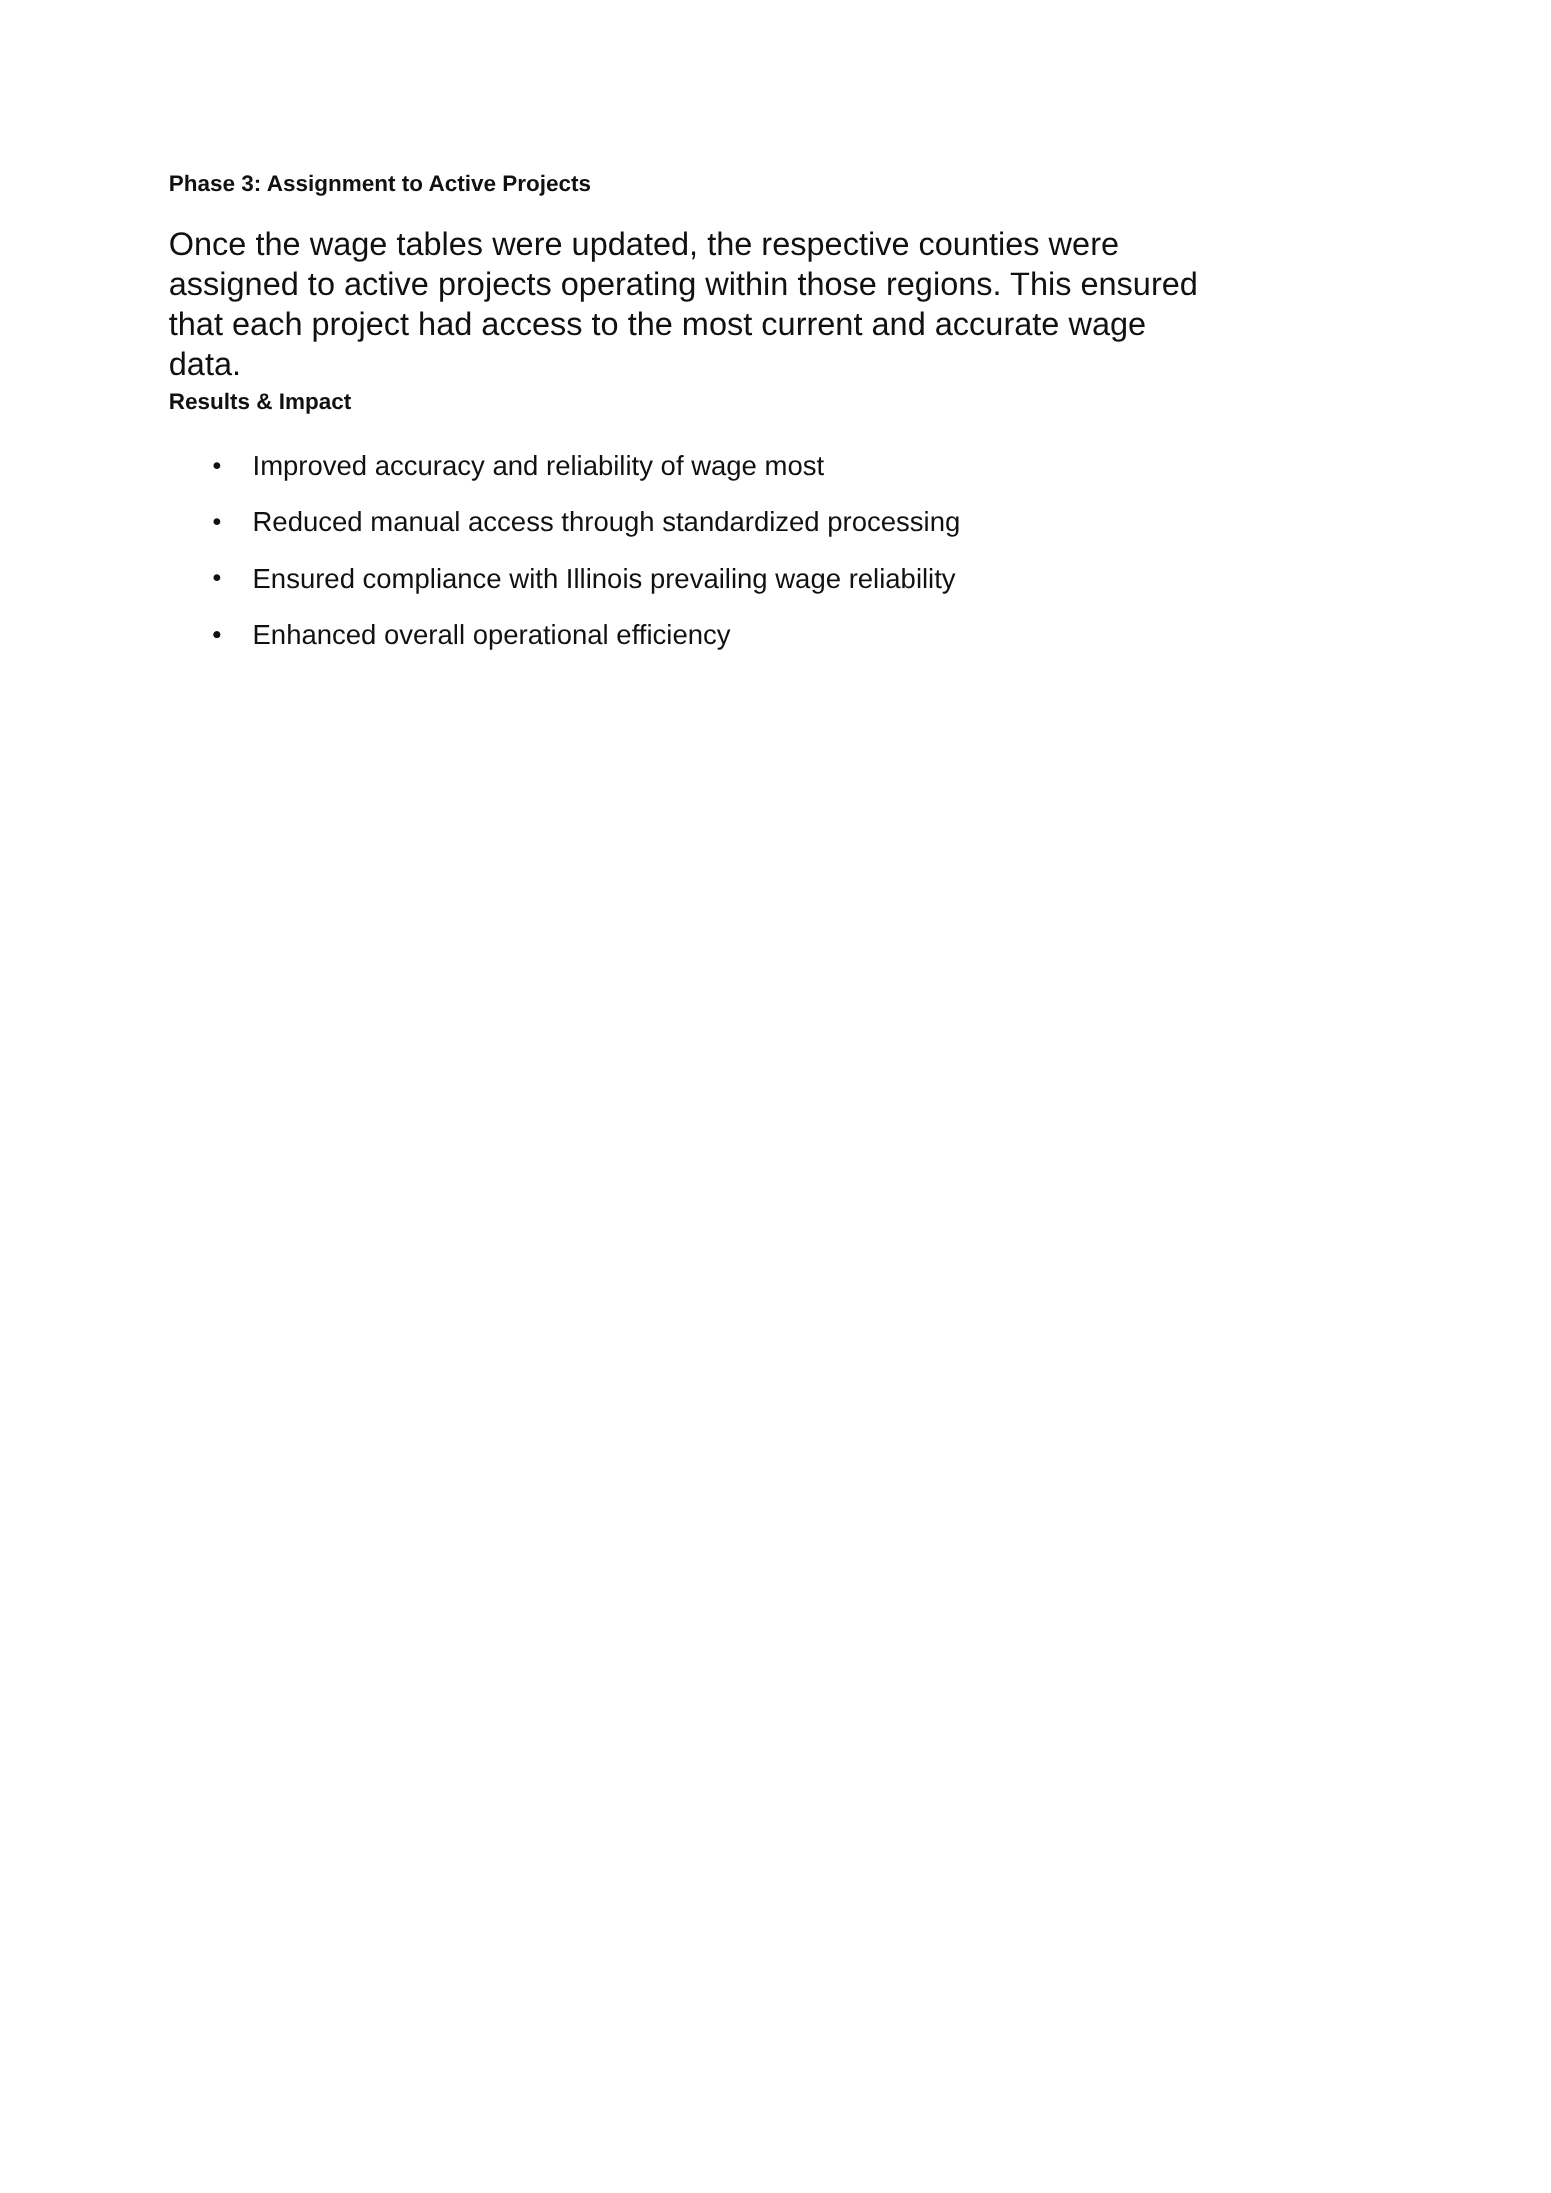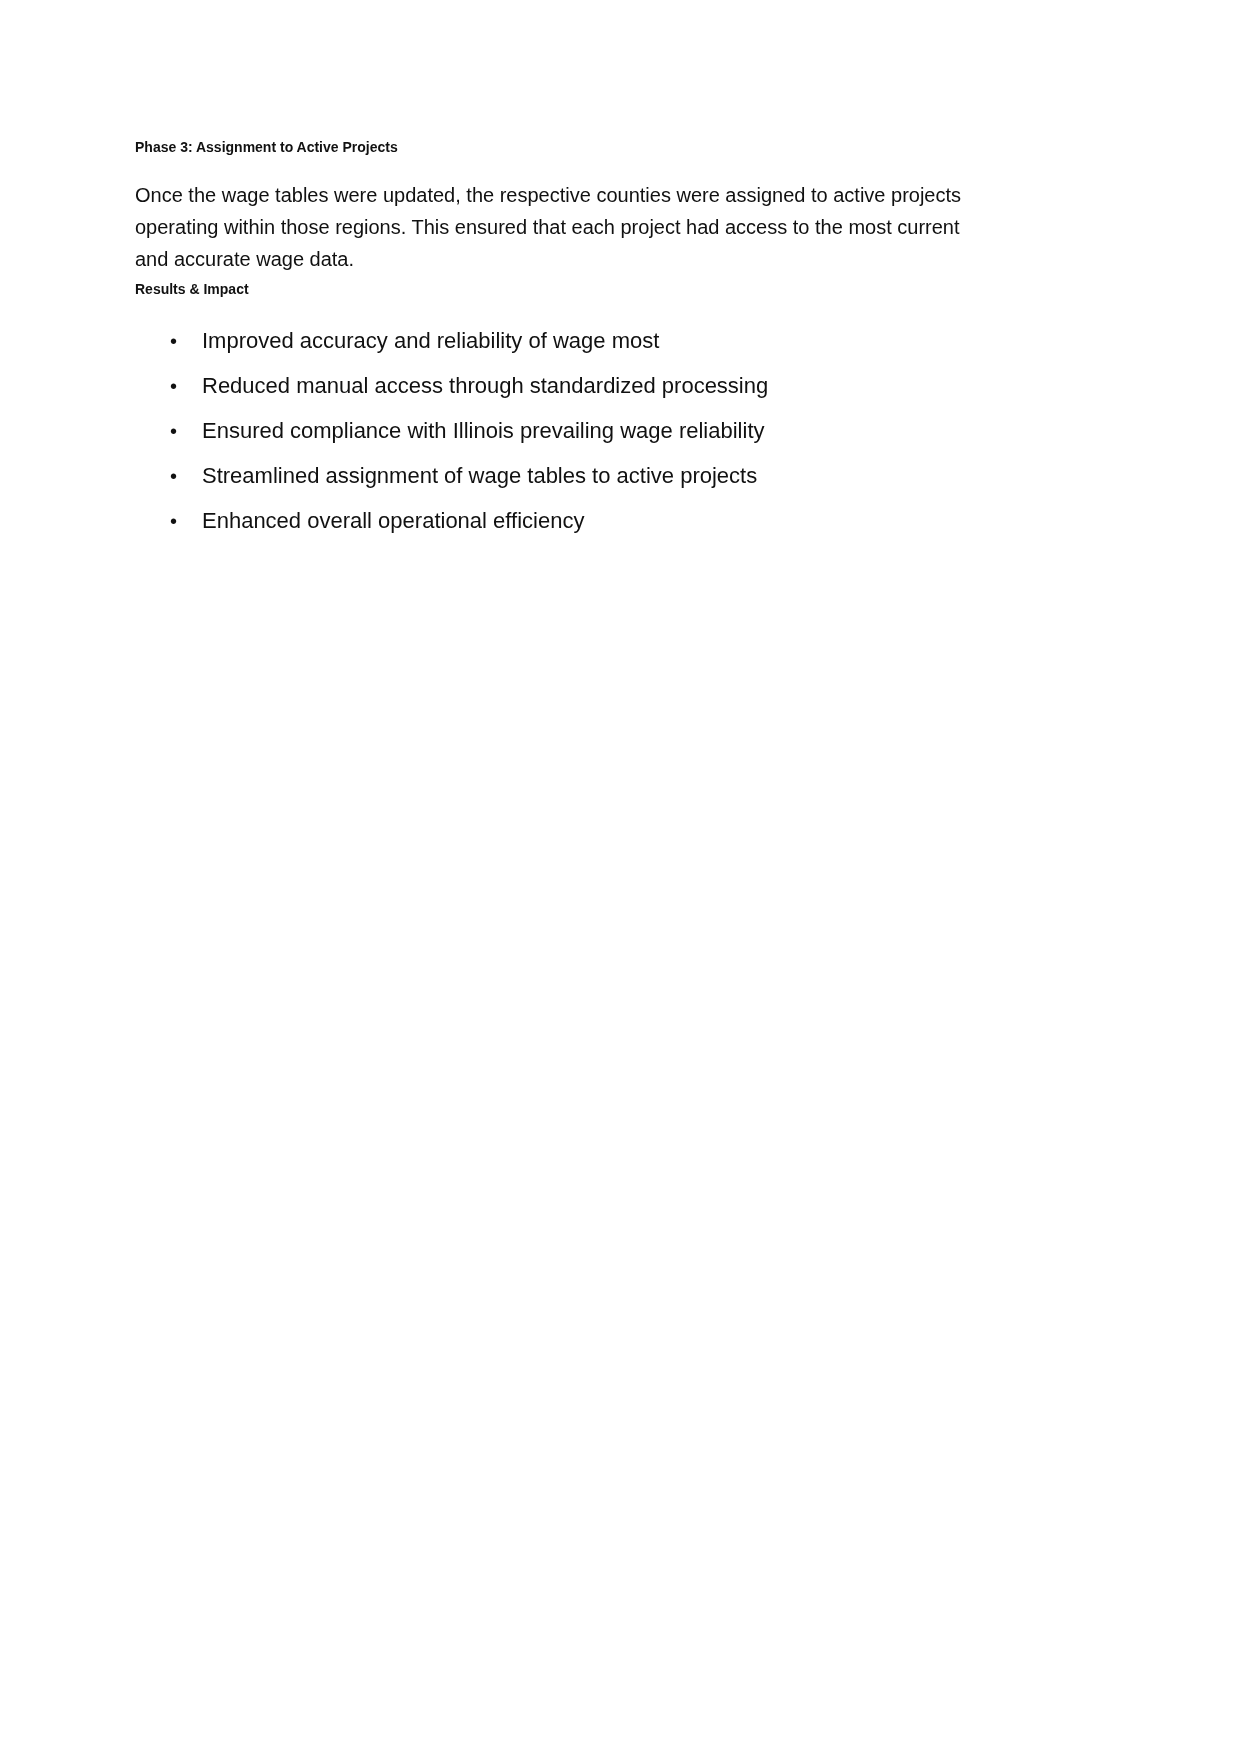--- a/index.html
+++ b/index.html
@@ -18,32 +18,32 @@
     color: #111111;
     overflow: hidden;
   }
 
   .content {
     padding: 133px 135px 0 135px;
     max-width: 1115px;
   }
 
   .doc-heading {
-    font-size: 14px;
+    font-size: 18px;
     font-weight: 700;
     line-height: 28px;
     color: #111111;
   }
 
   .heading-phase3 {
     margin-bottom: 18px;
   }
 
   .doc-paragraph {
-    font-size: 20px;
+    font-size: 26px;
     font-weight: 400;
     line-height: 32px;
     max-width: 975px;
     color: #111111;
   }
 
   .heading-results {
     margin-bottom: 22px;
   }
 
@@ -90,21 +90,20 @@
       <li>
         <span class="bullet">•</span>
         <span>Reduced manual access through standardized processing</span>
       </li>
       <li>
         <span class="bullet">•</span>
         <span>Ensured compliance with Illinois prevailing wage reliability</span>
       </li>
       <li>
         <span class="bullet">•</span>
-        <span>Streamlined assignment of wage tables to active projects</span>
       </li>
       <li>
         <span class="bullet">•</span>
         <span>Enhanced overall operational efficiency</span>
       </li>
     </ul>
 
   </div>
 </div>
 

